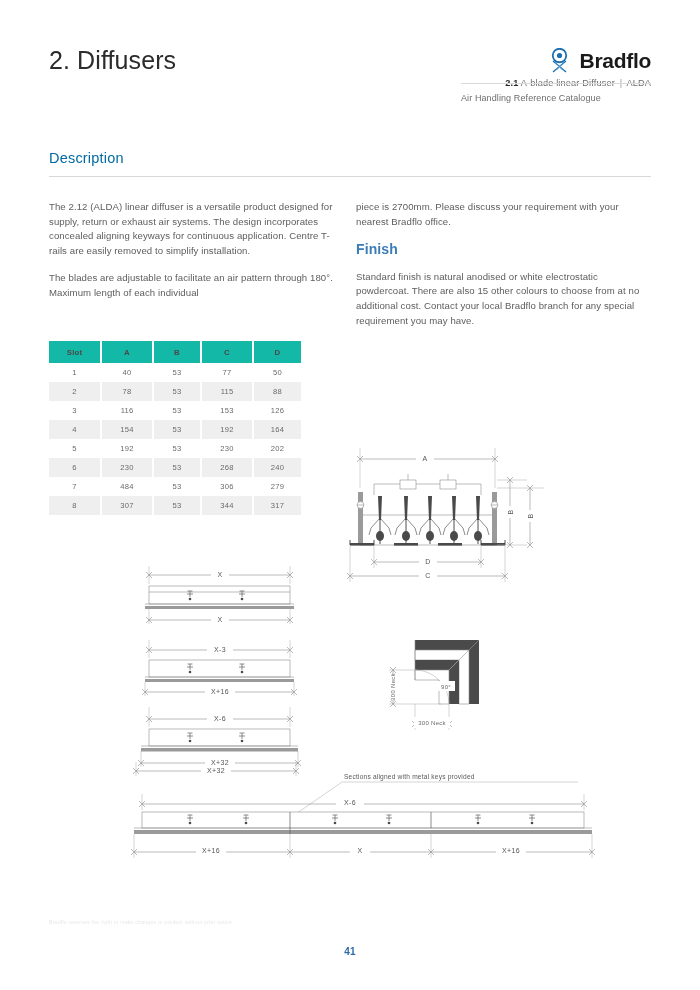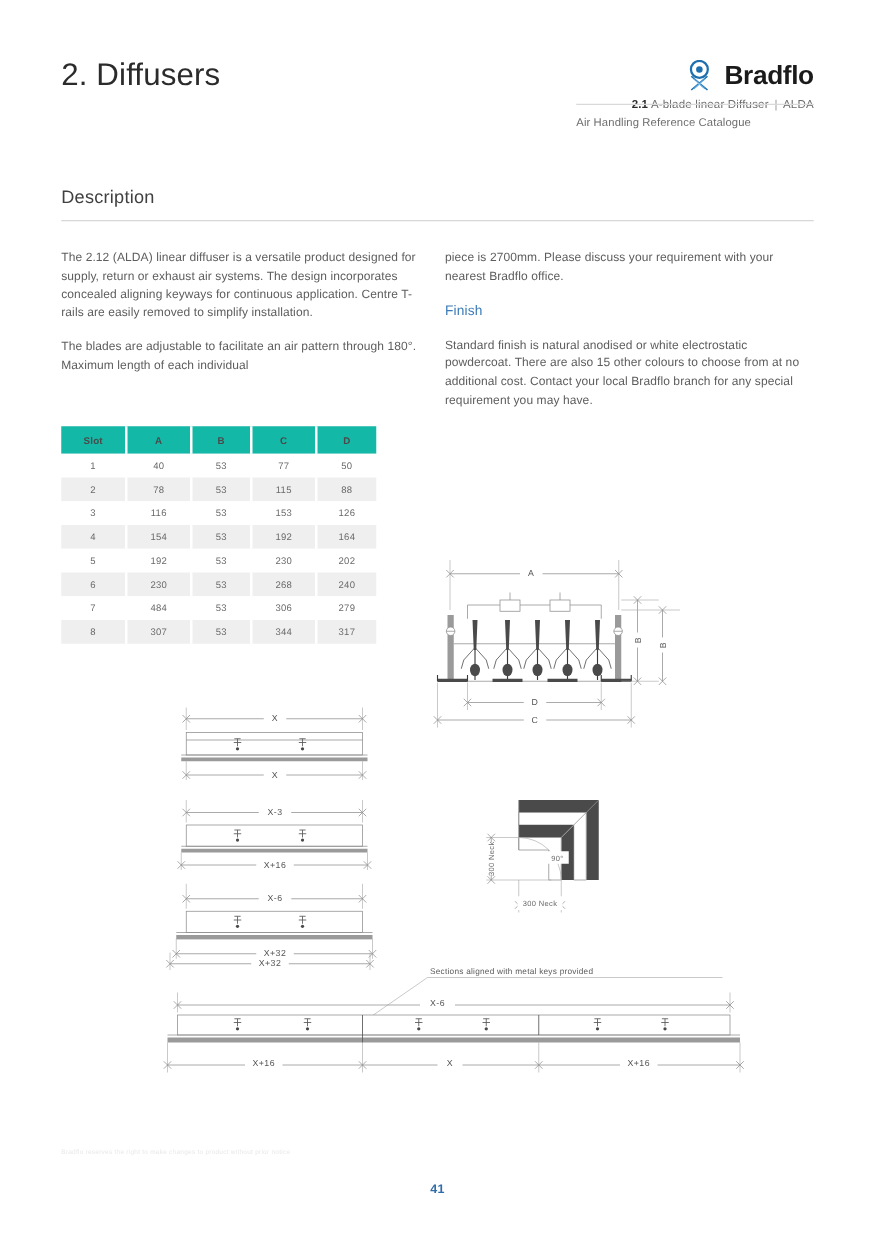--- a/index.html
+++ b/index.html
@@ -89,21 +89,21 @@
     margin-left: auto;
     text-align: left;
     padding-left: 0;
   }
 
   
   .desc-heading {
     position: absolute;
     left: 49px; top: 150px;
     font-size: 14.5px;
-    color: #404040;
+    color: #0369a1;
     font-weight: 400;
     letter-spacing: 0.2px;
   }
   .desc-rule {
     position: absolute;
     left: 49px; top: 176px;
     width: 602px;
     height: 1px;
     background: #d7d7d7;
   }
@@ -113,22 +113,22 @@
     font-size: 9.6px;
     line-height: 14.6px;
     color: #5d5d5d;
     letter-spacing: 0.08px;
   }
   .col-left { left: 49px; top: 200px; width: 285px; }
   .col-right { left: 356px; top: 200px; width: 296px; }
   .col p { margin: 0 0 13px 0; }
   .finish-head {
     color: #3b7cb8;
-    font-weight: normal;
-    font-size: 11px;
+    font-weight: bold;
+    font-size: 14px;
     margin: 0 0 6px 0;
     letter-spacing: 0.1px;
   }
 
   
   .spec-table {
     position: absolute;
     left: 49px; top: 341px;
     width: 252px;
     border-collapse: collapse;

